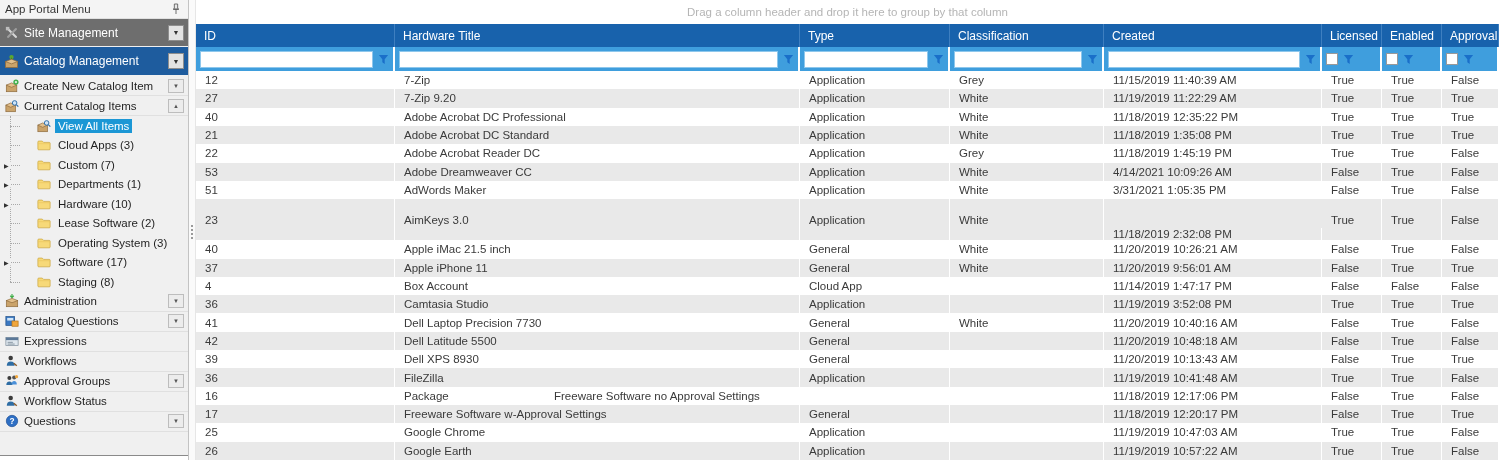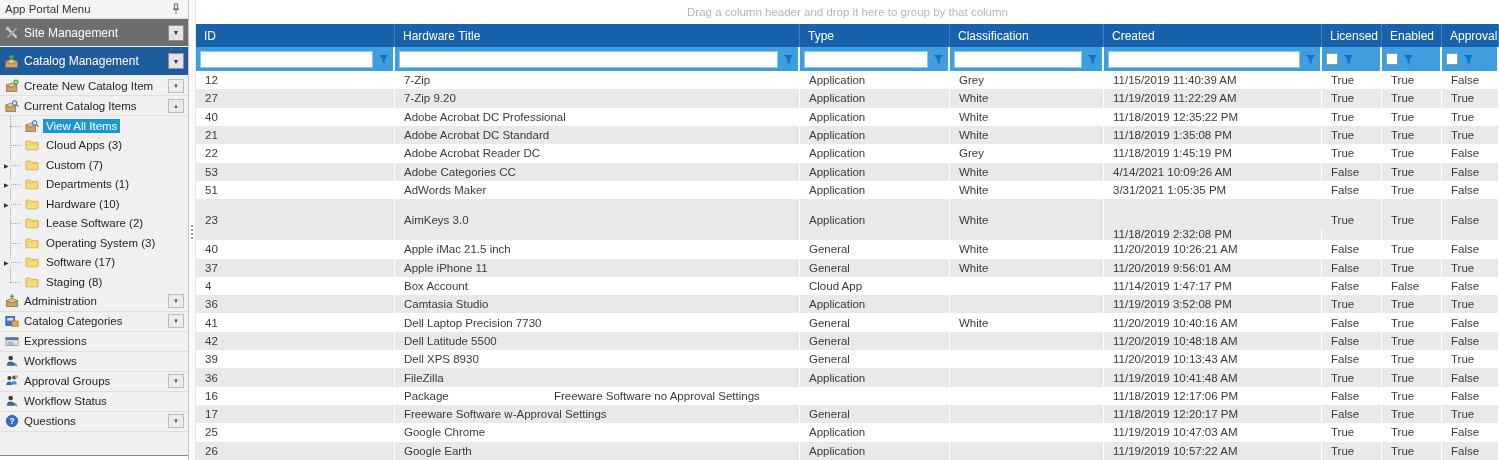--- a/index.html
+++ b/index.html
@@ -35,21 +35,21 @@
     font-size:11.5px;color:#1f1f1f;flex:none;}
   .dd-item{width:16px;height:14px;margin-left:auto;background:#ececec;
     border:1px solid #bdbdbd;color:#555;font-size:6px;display:flex;
     align-items:center;justify-content:center;flex:none;}
   .ic{width:15px;height:15px;display:inline-flex;align-items:center;
     justify-content:center;flex:none;}
   .tree{position:relative;flex:none;}
   .tree::before{content:"";position:absolute;left:10px;top:0;bottom:10px;
     border-left:1px dotted #a8a8a8;}
   .tree-item{position:relative;height:19.5px;display:flex;align-items:center;
-    gap:4px;padding-left:24px;font-size:11.5px;color:#1f1f1f;}
+    gap:4px;padding-left:36px;font-size:11.5px;color:#1f1f1f;}
   .tree-item::before{content:"";position:absolute;left:10px;width:10px;top:50%;
     border-top:1px dotted #a8a8a8;}
   .exp{position:absolute;left:2px;top:50%;transform:translateY(-50%);
     font-size:6px;color:#333;background:var(--sidebar-bg);padding:0 2px;z-index:1;}
   .tree-item .label{padding:1px 3px;white-space:nowrap;}
   .tree-item.selected .label{background:var(--selected-node-blue);color:#fff;}
   .bottom-fill{flex:1;}
   .bottom-line{border-top:1px solid #8a8a8a;height:5px;background:#fff;flex:none;}
 
   
@@ -246,21 +246,21 @@
           <span class="dd-item">▼</span>
         </div>
         <div class="nav-item">
           <span class="ic">
             <svg viewBox="0 0 16 16" width="14" height="14">
               <rect x="1" y="3" width="10" height="10" fill="#3a78c2" stroke="#1d4e86" stroke-width="0.8"></rect>
               <rect x="2.5" y="4.5" width="7" height="3" fill="#cfe4f7"></rect>
               <rect x="8" y="8" width="7" height="6" fill="#f0a63c" stroke="#b77417" stroke-width="0.8"></rect>
             </svg>
           </span>
-          <span>Catalog Categories</span>
+          <span>Catalog Questions</span>
           <span class="dd-item">▼</span>
         </div>
         <div class="nav-item">
           <span class="ic">
             <svg viewBox="0 0 16 16" width="14" height="14">
               <rect x="1" y="4" width="14" height="9" fill="#dfe7ee" stroke="#7b8b99" stroke-width="0.8"></rect>
               <rect x="1" y="4" width="14" height="3" fill="#5b7898"></rect>
               <path d="M3 9.5h6M3 11.5h8" stroke="#7b8b99" stroke-width="1"></path>
             </svg>
           </span>
@@ -460,21 +460,21 @@
           <div class="cell" style="width: 405px;">Adobe Acrobat Reader DC</div>
           <div class="cell" style="width: 150px;">Application</div>
           <div class="cell" style="width: 154px;">Grey</div>
           <div class="cell" style="width: 218px;">11/18/2019 1:45:19 PM</div>
           <div class="cell" style="width: 60px;">True</div>
           <div class="cell" style="width: 60px;">True</div>
           <div class="cell last" style="width: 57px;">False</div>
         </div>
         <div class="row alt">
           <div class="cell" style="width: 199px;">53</div>
-          <div class="cell" style="width: 405px;">Adobe Categories CC</div>
+          <div class="cell" style="width: 405px;">Adobe Dreamweaver CC</div>
           <div class="cell" style="width: 150px;">Application</div>
           <div class="cell" style="width: 154px;">White</div>
           <div class="cell" style="width: 218px;">4/14/2021 10:09:26 AM</div>
           <div class="cell" style="width: 60px;">False</div>
           <div class="cell" style="width: 60px;">True</div>
           <div class="cell last" style="width: 57px;">False</div>
         </div>
         <div class="row">
           <div class="cell" style="width: 199px;">51</div>
           <div class="cell" style="width: 405px;">AdWords Maker</div>

